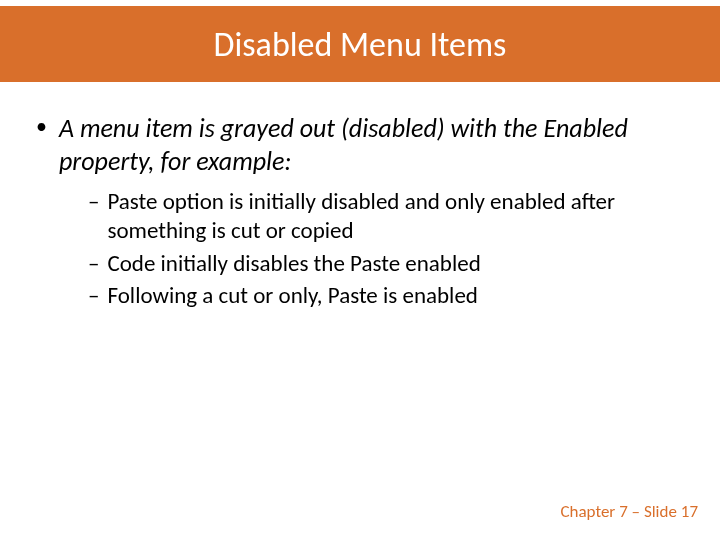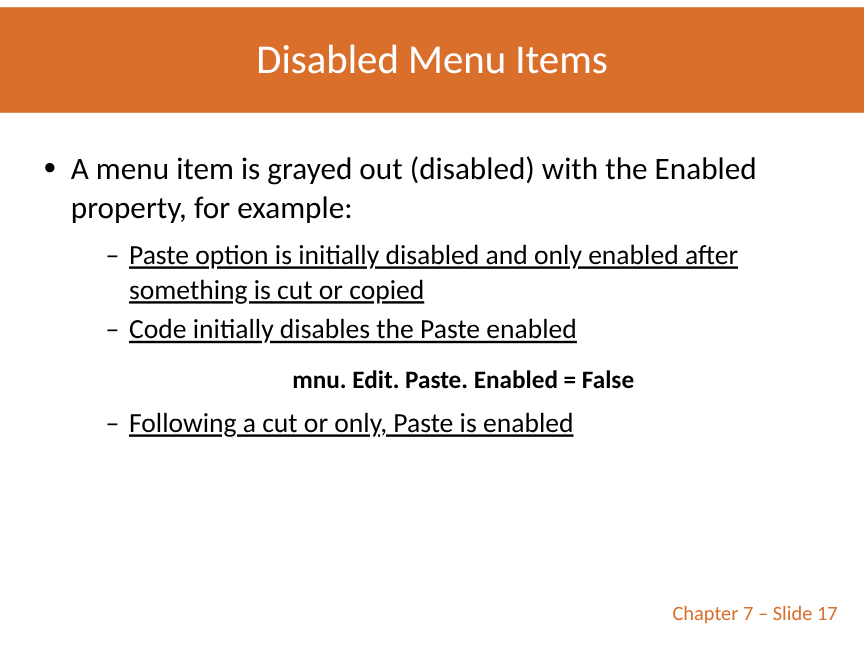--- a/index.html
+++ b/index.html
@@ -6,21 +6,21 @@
   html, body { width: 720px; height: 540px; overflow: hidden; }
   body {
     font-family: Calibri, "Segoe UI", Arial, sans-serif;
     background: #ffffff;
     color: #000000;
     position: relative;
   }
   .title-bar {
     background: #d96f2b;
     color: #ffffff;
-    height: 88px;
+    height: 76px;
     display: flex;
     align-items: center;
     justify-content: center;
     font-size: 34px;
     font-weight: 400;
     margin-top: 6px;
   }
   .content {
     padding: 30px 36px 0 36px;
   }
@@ -30,35 +30,35 @@
     font-size: 26px;
     line-height: 1.25;
     margin-bottom: 10px;
   }
   .bullet-main .dot {
     font-size: 22px;
     margin-right: 12px;
     margin-top: 4px;
     line-height: 1;
   }
-  .bullet-main .text { flex: 1; }
+  .bullet-main .text { flex: 1; font-style: italic; }
   .sub-list {
     margin-left: 52px;
   }
   .sub-item {
     display: flex;
     align-items: flex-start;
     font-size: 23px;
     line-height: 1.25;
     margin-top: 4px;
   }
   .sub-item .dash {
     margin-right: 8px;
   }
-  .sub-item .text { flex: 1; text-decoration: underline; }
+  .sub-item .text { flex: 1; }
   .code-line {
     text-align: center;
     font-size: 21px;
     font-weight: 700;
     margin: 14px 0 10px 0;
   }
   .footer {
     position: absolute;
     bottom: 18px;
     right: 22px;
@@ -85,21 +85,20 @@
     <div class="sub-item">
       <span class="dash">–</span>
       <span class="text">Paste option is initially disabled and only enabled after something is cut or copied</span>
     </div>
 
     <div class="sub-item">
       <span class="dash">–</span>
       <span class="text">Code initially disables the Paste enabled</span>
     </div>
 
-    <div class="code-line">mnu. Edit. Paste. Enabled = False</div>
 
     <div class="sub-item">
       <span class="dash">–</span>
       <span class="text">Following a cut or only, Paste is enabled</span>
     </div>
 
 
   </div>
 
 </div>

